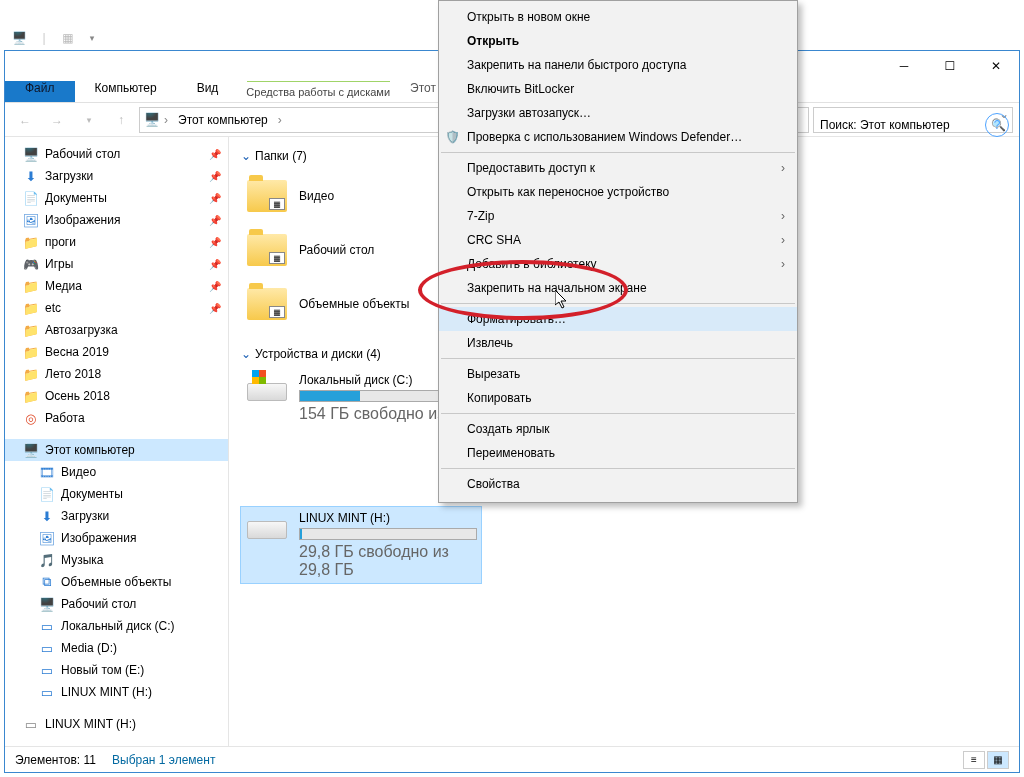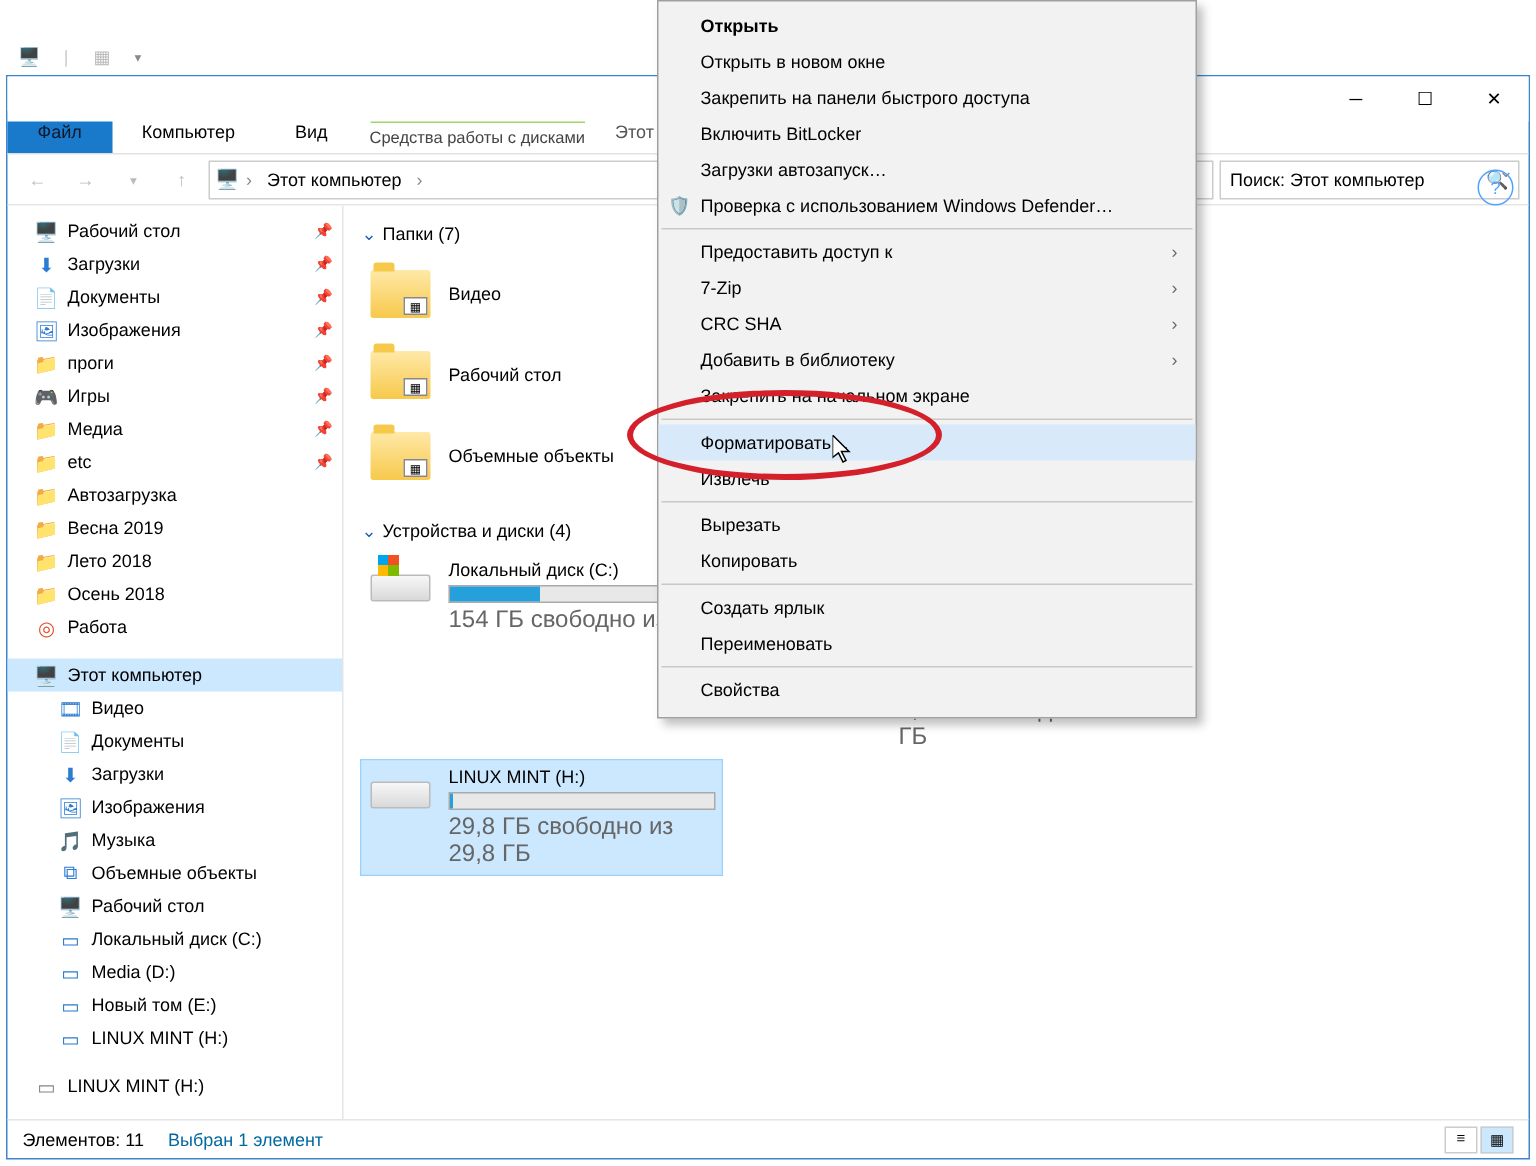--- a/index.html
+++ b/index.html
@@ -14,21 +14,21 @@
 .file-tab{background:#1979ca;color:#0f172a;padding:8px 20px;height:28px;display:flex;align-items:center}
 .tab{padding:8px 20px;height:28px;display:flex;align-items:center}
 .manage-group{margin-left:8px;display:flex;flex-direction:column;align-items:flex-end}
 .manage-lbl{background:#a0d468;padding:4px 38px;color:#2b6b2b;font-size:12px}
 .manage-sub{font-size:11px;color:#444;padding:4px 0}
 .breadcrumb-row{height:34px;display:flex;align-items:center;gap:4px;padding:0 6px;border-bottom:1px solid #e5e5e5}
 .nav-btn{width:28px;height:28px;display:flex;align-items:center;justify-content:center;color:#bbb}
 .addr{flex:1;height:26px;border:1px solid #ccc;display:flex;align-items:center;padding:0 4px;gap:4px}
 .addr .crumb{padding:2px 6px}
 .addr .sep{color:#888}
-.search{width:200px;height:26px;border:1px solid #ccc;display:flex;align-items:center;padding:0 6px;color:#888;gap:16px}
+.search{width:200px;height:26px;border:1px solid #ccc;display:flex;align-items:flex-end;padding:0 6px;color:#888;gap:16px}
 .help{width:24px;height:24px;border:1px solid #4da3ff;border-radius:50%;color:#4da3ff;display:flex;align-items:center;justify-content:center;margin-left:6px;position:absolute;right:10px;top:62px}
 .body{flex:1;display:flex;min-height:0}
 .sidebar{width:224px;border-right:1px solid #e5e5e5;padding:6px 0;overflow:hidden}
 .tree-item{height:22px;display:flex;align-items:center;padding:0 6px 0 18px;gap:6px;position:relative}
 .tree-item .pin{margin-left:auto;color:#888;font-size:10px}
 .tree-item.selected{background:#cce8ff}
 .tree-item.indent{padding-left:34px}
 .ico{width:16px;height:16px;display:inline-flex;align-items:center;justify-content:center;font-size:13px}
 .blue{color:#2b7cd3}
 .drive{color:#888}
@@ -337,43 +337,46 @@
       <span style="color:#0369a1">Выбран 1 элемент</span>
     </div>
     <div class="status-right">
       <div class="view-btn">≡</div>
       <div class="view-btn" style="background:#cce8ff">▦</div>
     </div>
   </div>
 </div>
 
 <div class="context" id="ctx">
+    <div class="ctx-item">
+      <span>Открыть в новом окне</span>
+    </div>
     <div class="ctx-item bold">
       <span>Открыть</span>
     </div>
     <div class="ctx-item">
-      <span>Открыть в новом окне</span>
-    </div>
-    <div class="ctx-item">
       <span>Закрепить на панели быстрого доступа</span>
     </div>
     <div class="ctx-item">
       <span>Включить BitLocker</span>
     </div>
     <div class="ctx-item">
       <span>Загрузки автозапуск…</span>
     </div>
     <div class="ctx-item">
       <span class="ctx-ico">🛡️</span>
       <span>Проверка с использованием Windows Defender…</span>
     </div>
     <div class="ctx-sep"></div>
     <div class="ctx-item">
       <span>Предоставить доступ к</span>
       <span class="sub">›</span>
+    </div>
+    <div class="ctx-item">
+      <span>Открыть как переносное устройство</span>
     </div>
     <div class="ctx-item">
       <span>7-Zip</span>
       <span class="sub">›</span>
     </div>
     <div class="ctx-item">
       <span>CRC SHA</span>
       <span class="sub">›</span>
     </div>
     <div class="ctx-item">

